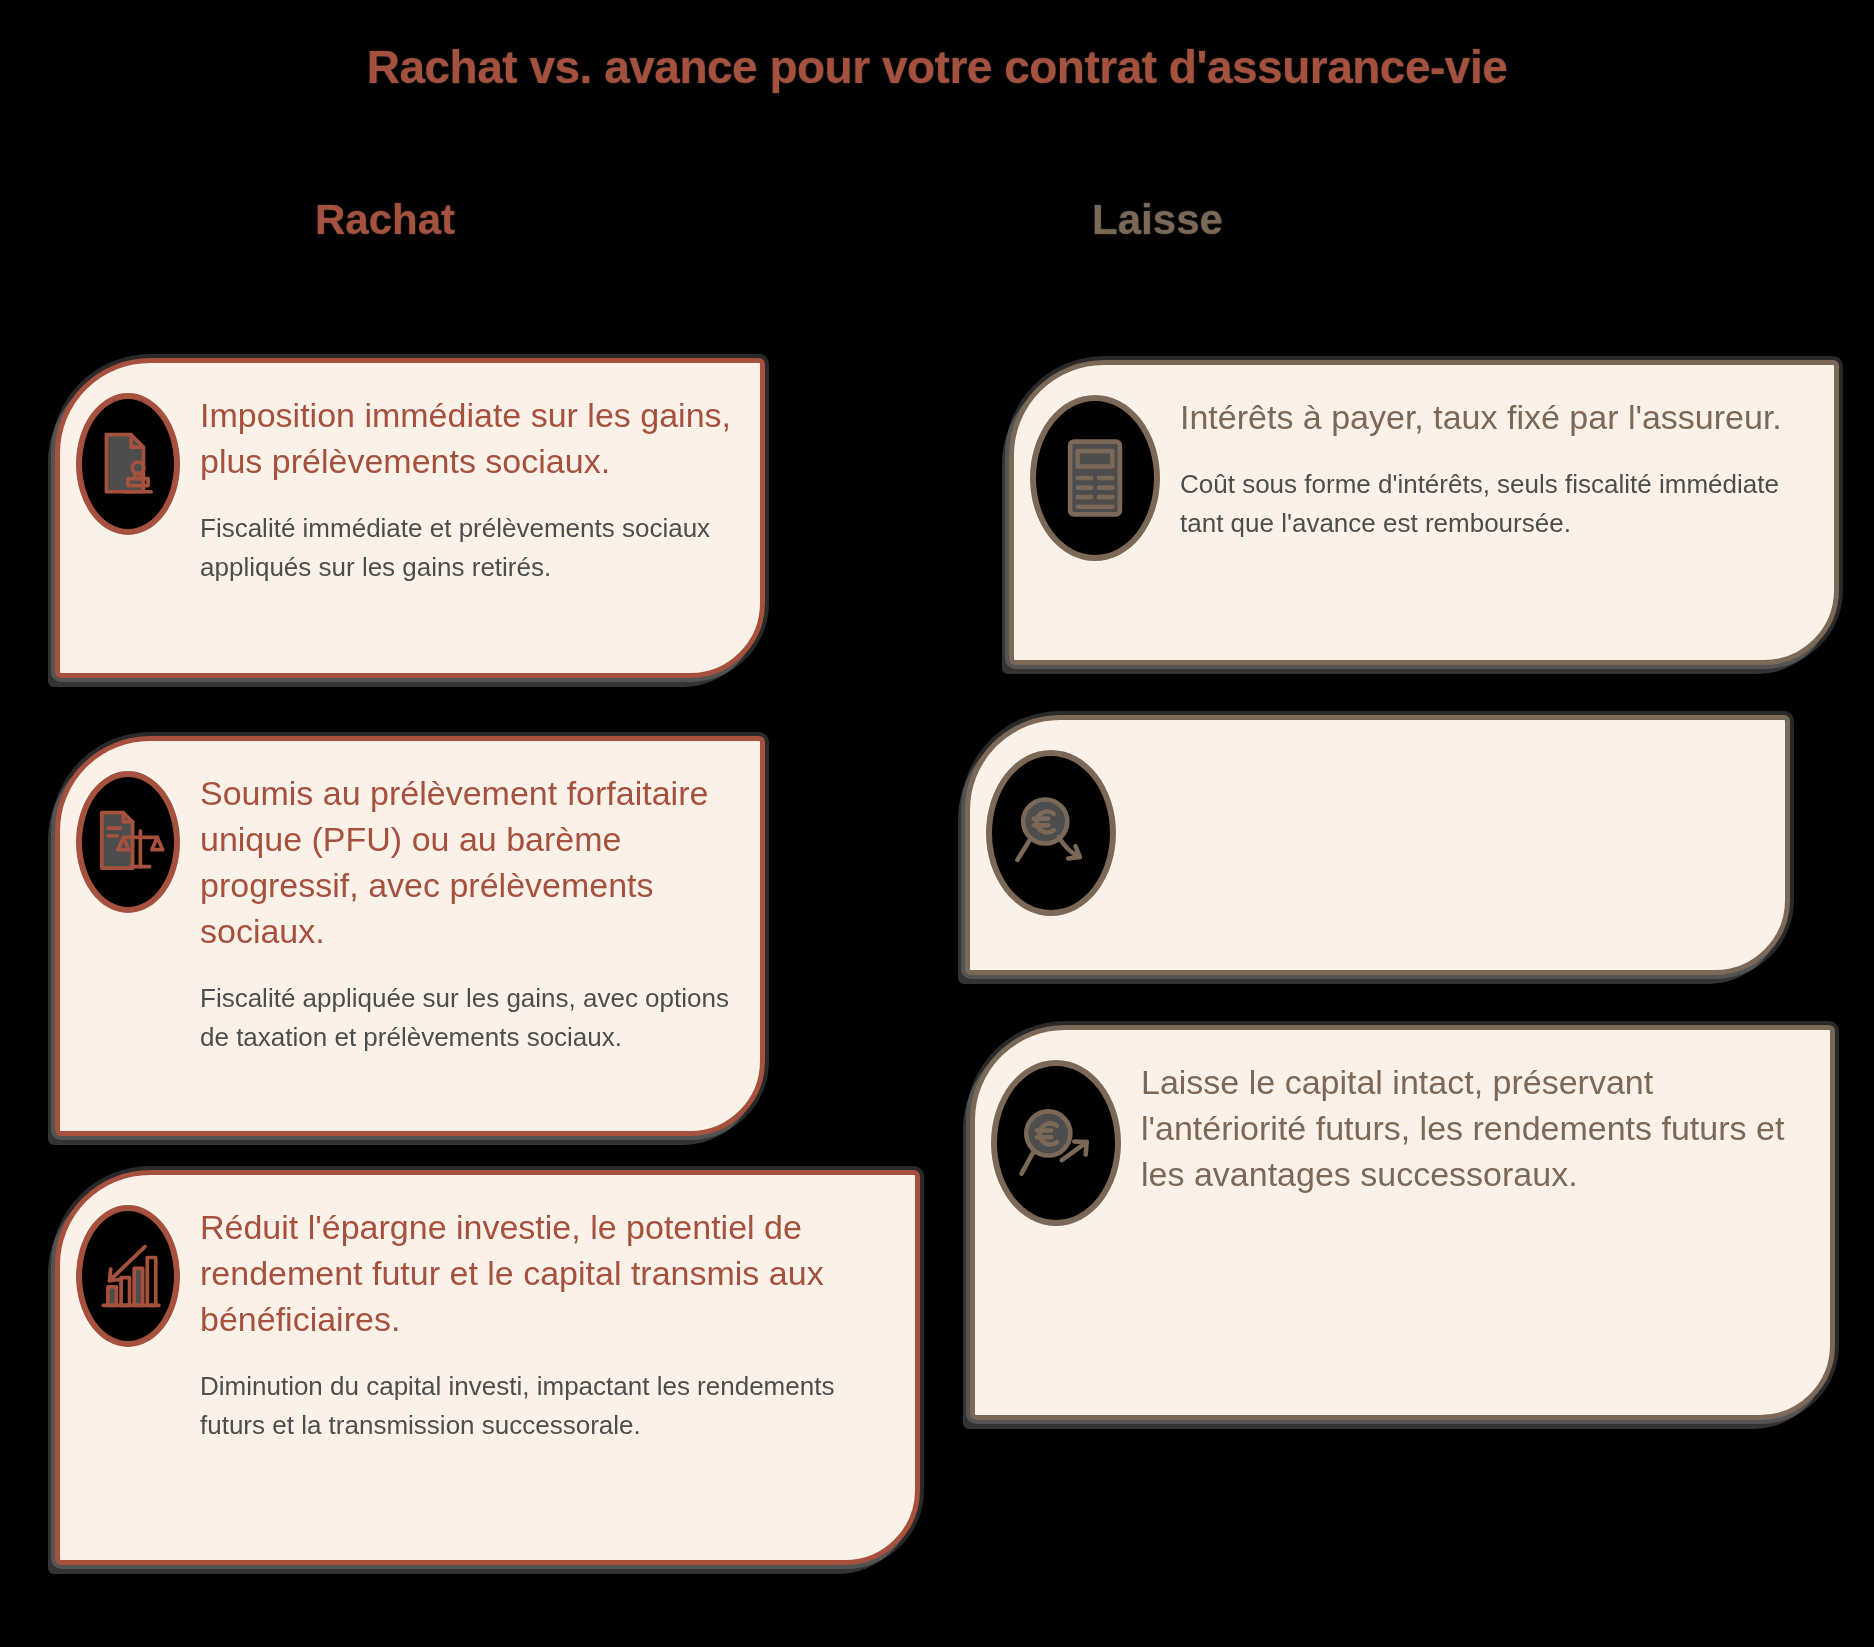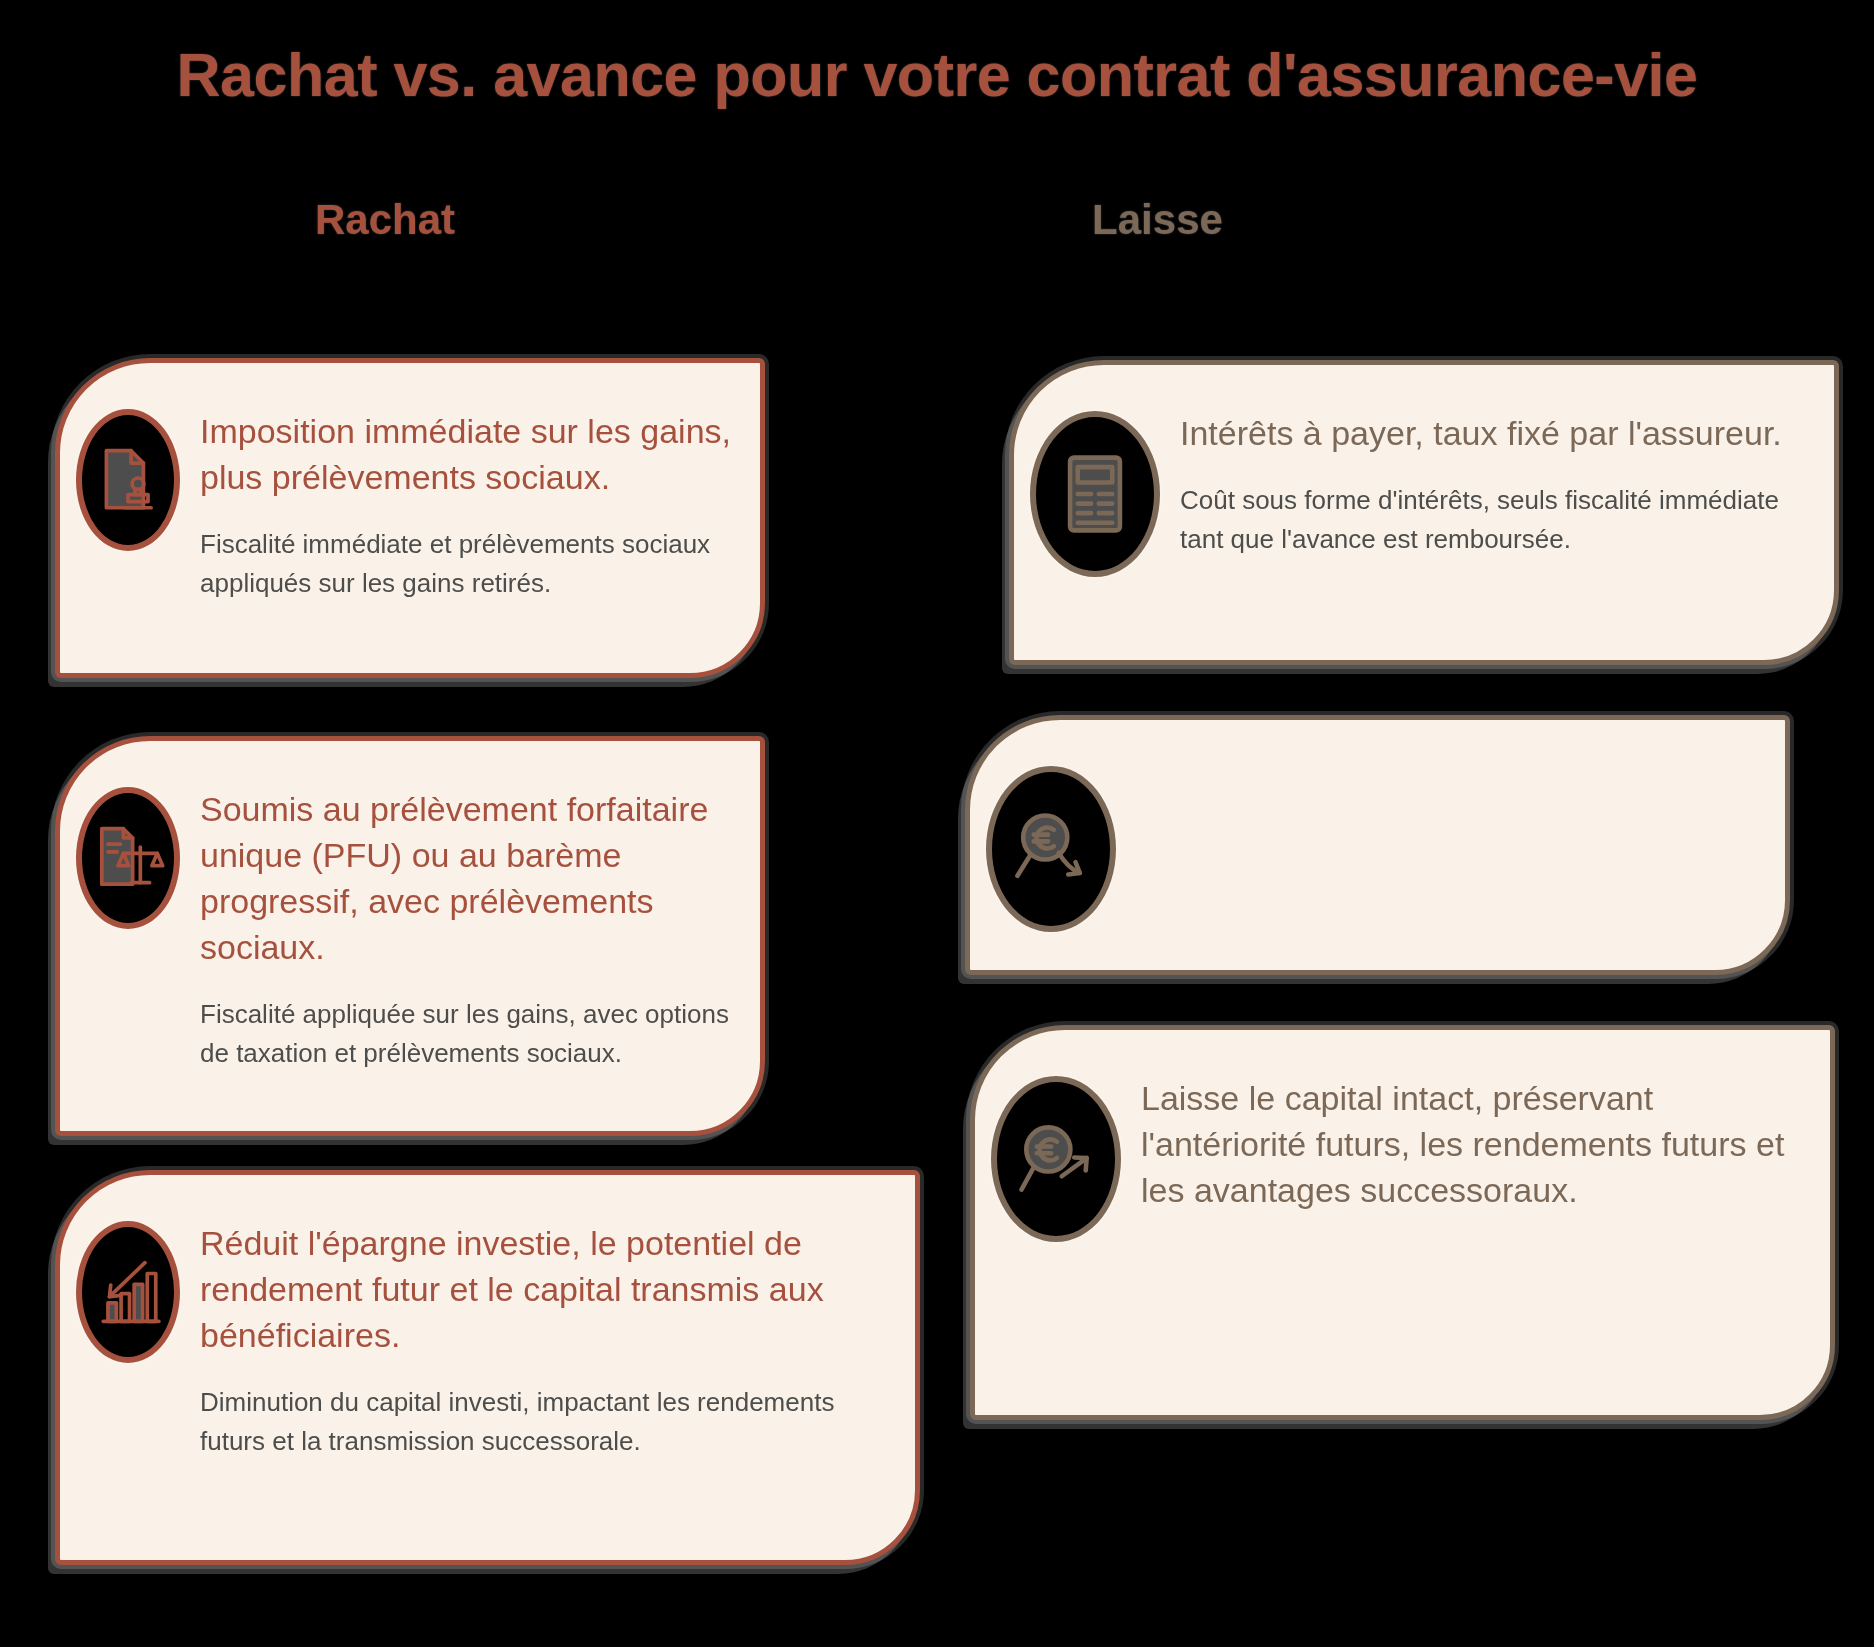--- a/index.html
+++ b/index.html
@@ -14,39 +14,39 @@
   .canvas{
     position:relative;
     width:1874px;height:1647px;
     background:var(--background);
     font-family:"Liberation Sans","DejaVu Sans",sans-serif;
     overflow:hidden;
   }
   .page-title{
     position:absolute;top:40px;left:0;width:100%;
     text-align:center;
-    font-size:61px;font-weight:bold;letter-spacing:-0.5px;
+    font-size:46px;font-weight:bold;letter-spacing:-0.5px;
     color:var(--accent_red);
     text-shadow:0 0 2px rgba(120,120,120,0.55);
   }
   .col-header{
     position:absolute;top:196px;
     font-size:42px;font-weight:bold;
     text-align:center;
     text-shadow:0 0 2px rgba(120,120,120,0.55);
   }
   .col-header.left{left:55px;width:660px;color:var(--accent_red);}
   .col-header.right{left:965px;width:385px;color:var(--accent_brown);}
   .card{
     position:absolute;
     background:var(--card_bg);
     border-radius:95px 6px 75px 6px;
     display:flex;
     gap:20px;
-    padding:46px 24px 24px 16px;
+    padding:30px 24px 24px 16px;
   }
   .card.red{
     border:5px solid var(--accent_red);
     box-shadow:0 0 0 4px rgba(255,255,255,0.16), -7px 9px 0 0 rgba(255,255,255,0.20);
   }
   .card.brown{
     border:5px solid var(--accent_brown);
     box-shadow:0 0 0 4px rgba(255,255,255,0.16), -7px 9px 0 0 rgba(255,255,255,0.20);
   }
   .icon-col{flex:0 0 auto;}

